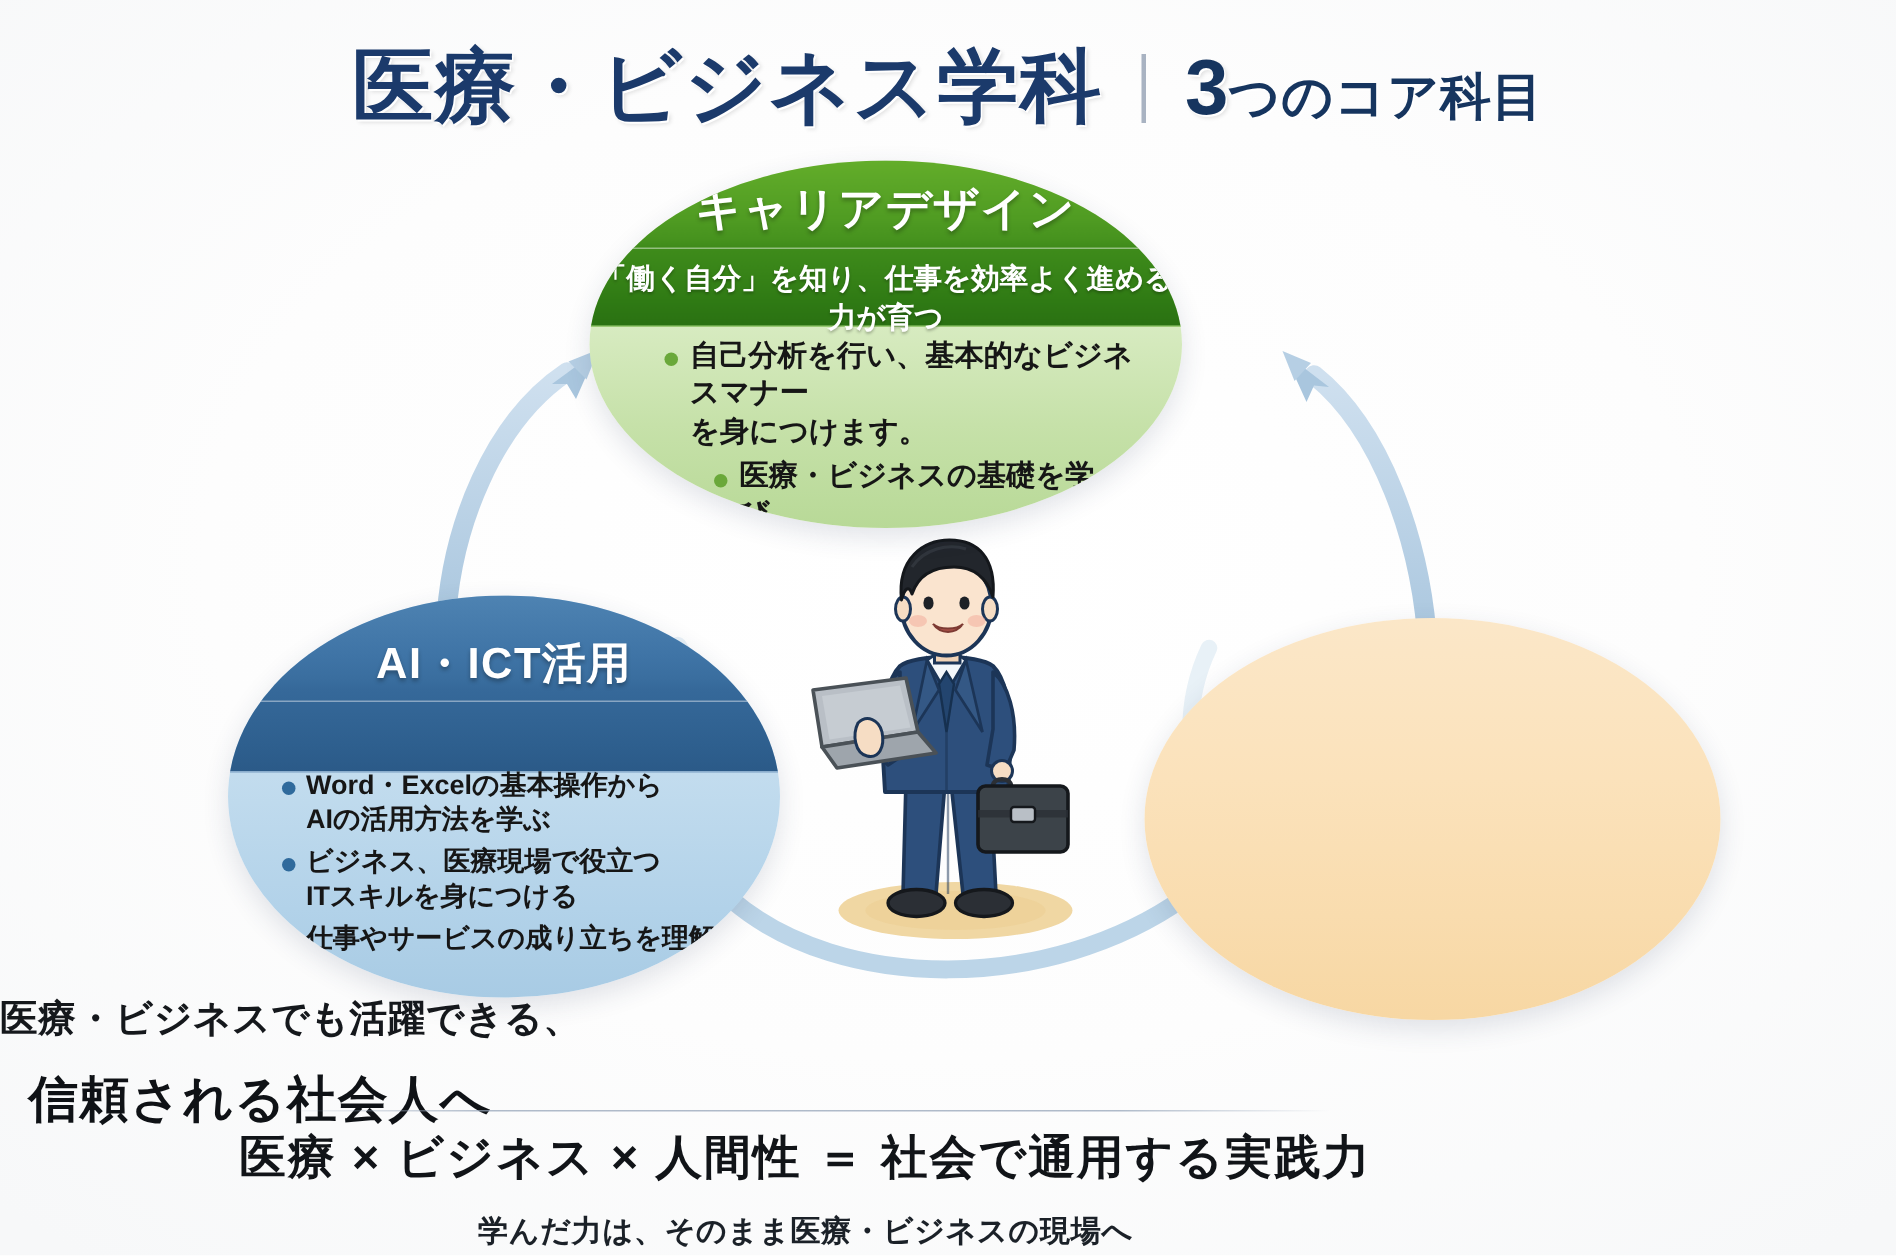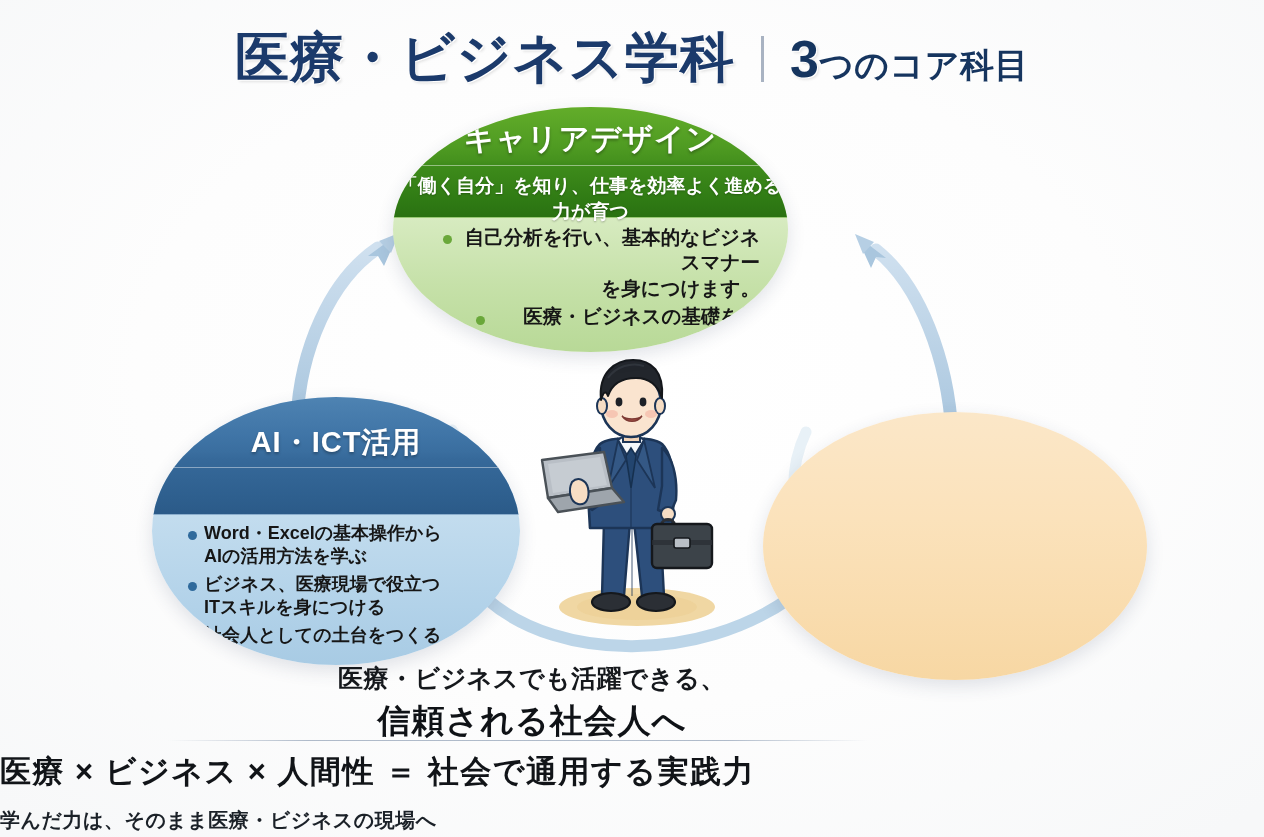--- a/index.html
+++ b/index.html
@@ -95,21 +95,21 @@
   }
   #bubble-green .sep {
     width: 86%; height: 1px; margin: 5px auto 0;
     background: rgba(255,255,255,.45);
   }
   #bubble-green .head-sub {
     font-size: 19px; color: #ffffff; margin-top: 7px;
     text-shadow: 0 1px 2px rgba(0,0,0,.28);
   }
   #bubble-green .body { top: 118px; padding: 0 28px 0 50px; }
-  #bubble-green li { font-size: 19.5px; margin-bottom: 5px; padding-left: 17px; text-align: right; }
+  #bubble-green li { font-size: 19.5px; margin-bottom: 5px; padding-left: 17px; }
   #bubble-green li:nth-child(2) { margin-left: 33px; font-family: Liberation Mono, monospace; }
   #bubble-green li .dot { background: #6aa83a; }
 
   
   #bubble-blue {
     left: 152px; top: 397px; width: 368px; height: 268px;
     background: linear-gradient(180deg, #cfe4f2 0%, #c2dcee 45%, #b2d2e9 78%, #a8cbe4 100%);
   }
   #bubble-blue .blue-head-wrap {
     position: absolute; left: 0; top: 0; width: 100%; height: 118px;
@@ -121,21 +121,21 @@
     text-shadow: 0 2px 3px rgba(0,0,0,.30);
   }
   #bubble-blue .sep {
     width: 92%; height: 1px; margin: 4px auto 0;
     background: rgba(255,255,255,.42);
   }
   #bubble-blue .head-sub {
     font-size: 19px; color: #ffffff; margin-top: 6px;
     text-shadow: 0 1px 2px rgba(0,0,0,.28);
   }
-  #bubble-blue .body { top: 125px; padding: 0 20px 0 36px; }
+  #bubble-blue .body { top: 115px; padding: 0 20px 0 36px; }
   #bubble-blue li { font-size: 18px; margin-bottom: 4px; padding-left: 16px; }
   #bubble-blue li .dot { background: #2f6a9c; }
 
   
   #bubble-orange {
     left: 763px; top: 412px; width: 384px; height: 268px;
     background: linear-gradient(180deg, #fbe7c8 0%, #fbe2bb 40%, #f9dcae 74%, #f7d7a3 100%);
   }
   #bubble-orange .orange-head-wrap {
     position: absolute; left: 0; top: 0; width: 100%; height: 112px;
@@ -157,32 +157,31 @@
   #bubble-orange .body { top: 122px; padding: 0 16px 0 44px; }
   #bubble-orange li { font-size: 20px; margin-bottom: 12px; padding-left: 17px; }
   #bubble-orange li .dot { background: #e08a28; }
 
   
   #person { position: absolute; left: 512px; top: 352px; width: 250px; height: 290px; }
 
   
   #tagline {
     position: absolute; left: 0; top: 662px; width: 1064px;
-    text-align: center;
   }
   .tag-line1 {
     font-size: 25px; font-weight: 700; color: #15181c;
     letter-spacing: .5px;
   }
   .tag-line2 {
     font-size: 33px; font-weight: 700; color: #0f1216;
-    letter-spacing: 1px; margin-top: 4px;
+    letter-spacing: 1px; margin-top: 16px; padding-left: 19px;
   }
   #formula-wrap {
-    position: absolute; left: 0; top: 740px; width: 1036px; 
+    position: absolute; left: 0; top: 740px; width: 1036px; text-align: center; padding-left: 38px;
   }
   #formula-wrap .rule {
     width: 700px; height: 1px; margin: 0 auto 10px;
     background: linear-gradient(90deg, rgba(180,190,205,0) 0%, rgba(150,165,185,.75) 20%, rgba(150,165,185,.75) 80%, rgba(180,190,205,0) 100%);
   }
   .formula {
     font-size: 31px; font-weight: 700; color: #111418; letter-spacing: 1.5px;
   }
   .footnote {
     font-size: 20px; font-weight: 700; color: #1b2128;
@@ -333,21 +332,21 @@
         <li>
           <span class="dot"></span>
           <span class="txt">Word・Excelの基本操作から<br>AIの活用方法を学ぶ</span>
         </li>
         <li>
           <span class="dot"></span>
           <span class="txt">ビジネス、医療現場で役立つ<br>ITスキルを身につける</span>
         </li>
         <li>
           <span class="dot"></span>
-          <span class="txt">社会人としての土台をつくる</span>
+          <span class="txt">仕事やサービスの成り立ちを理解</span>
         </li>
       </ul>
     </div>
   </div>
 
   <div id="bubble-orange" class="bubble">
   </div>
 
   <div id="tagline">
     <div class="tag-line1">医療・ビジネスでも活躍できる、</div>

